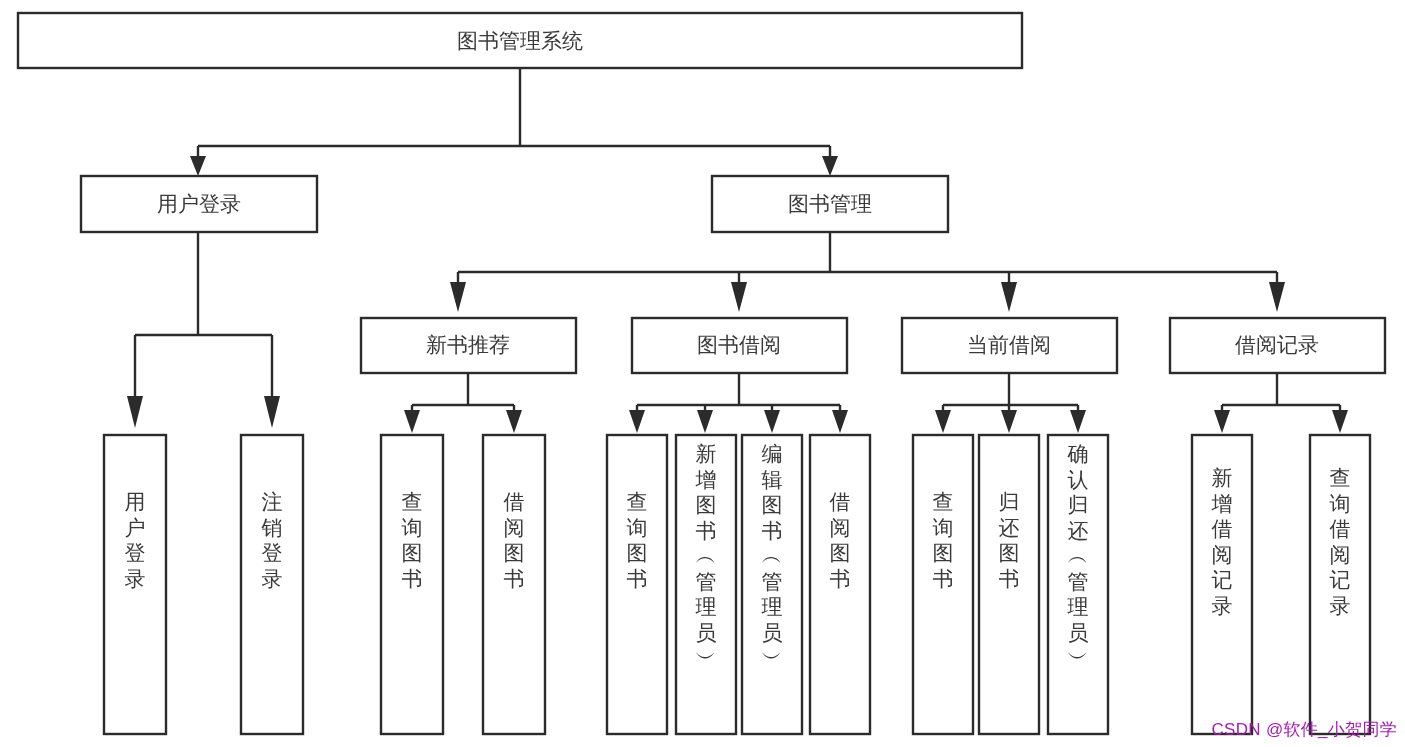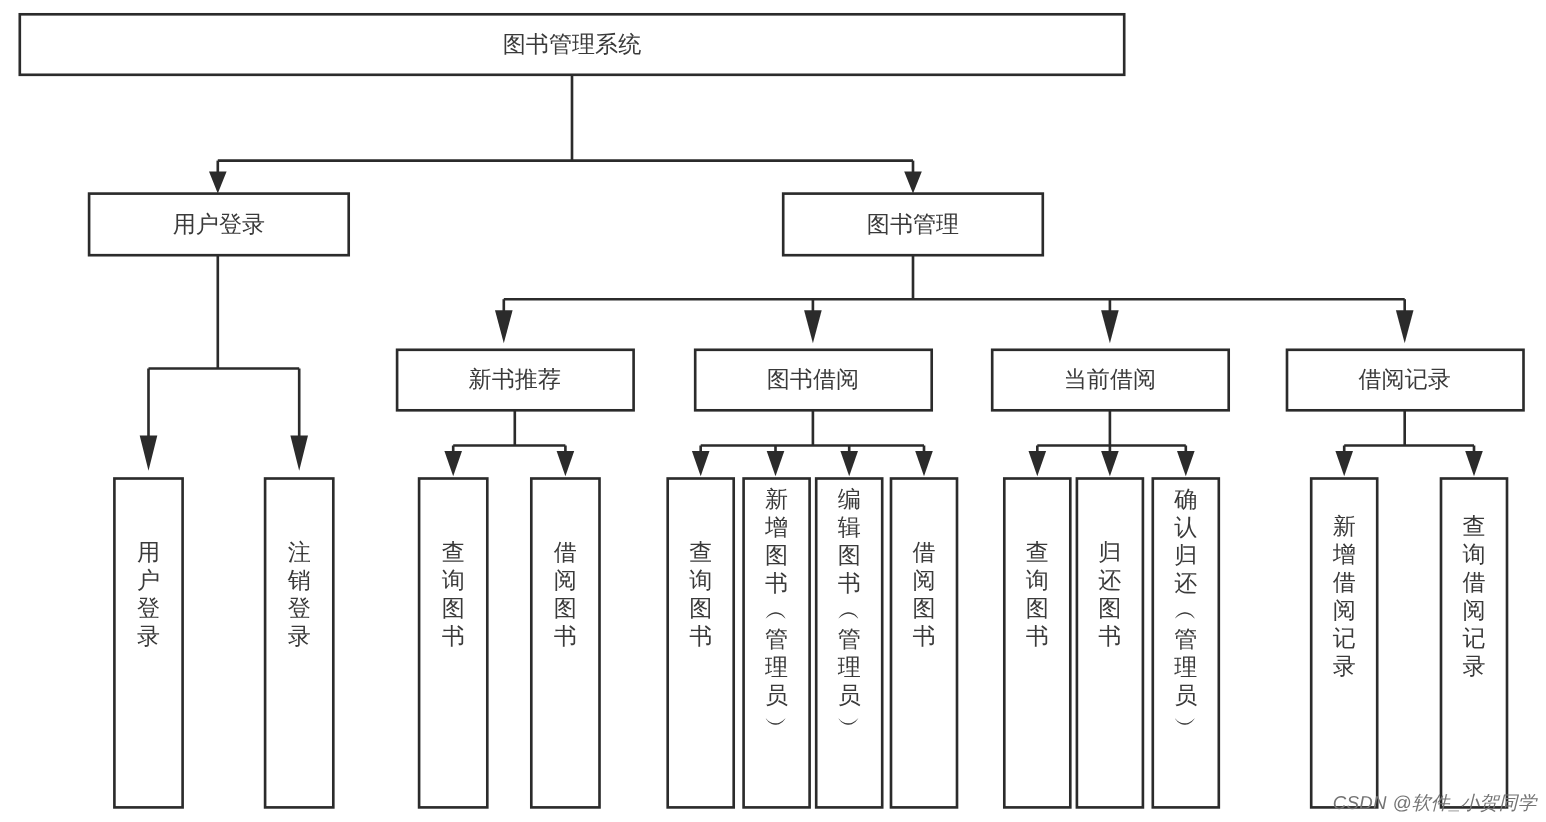--- a/index.html
+++ b/index.html
@@ -52,25 +52,24 @@
     font-family: "Liberation Sans", "DejaVu Sans", sans-serif;
     font-size: 21px;
     text-anchor: middle;
   }
   .watermark {
     position: absolute;
     right: 8px;
     bottom: 6px;
     font-family: "Liberation Sans", "DejaVu Sans", sans-serif;
     font-size: 17px;
-    color: #737373;
+    color: #a21caf;
     white-space: nowrap;
     letter-spacing: 0.3px;
     pointer-events: none;
-    font-style: italic;
   }
 </style>
 </head>
 <body>
 
 <div id="diagram-root">
 
   <svg class="flow" viewBox="0 0 1405 747" xmlns="http://www.w3.org/2000/svg">
 
     <g>

